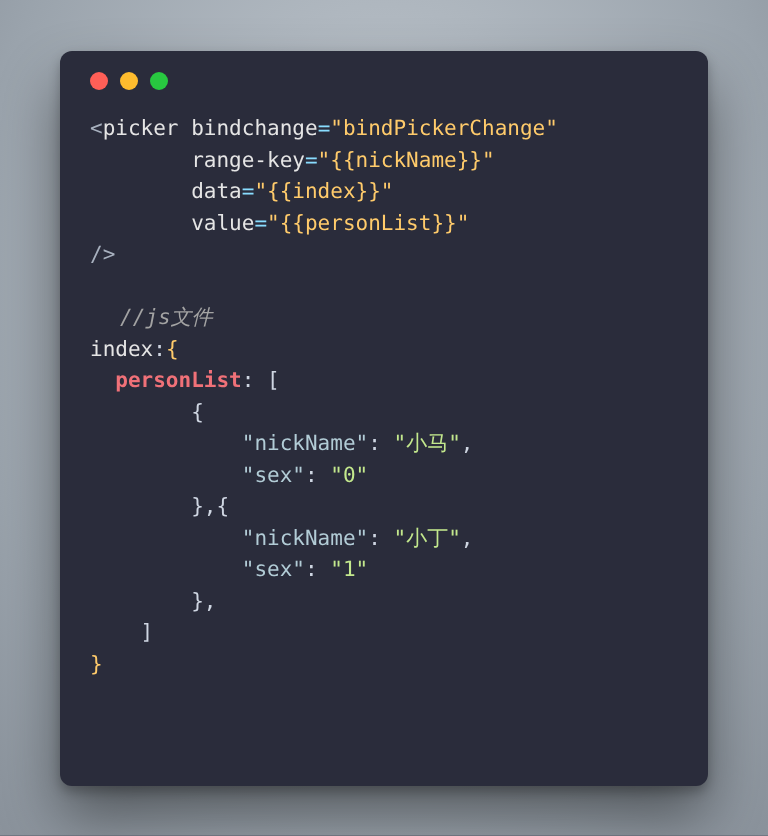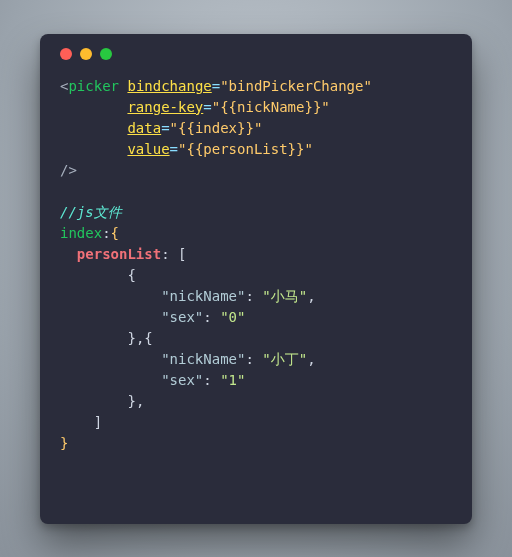--- a/index.html
+++ b/index.html
@@ -47,25 +47,25 @@
 
   pre.code {
     margin: 0;
     font-family: inherit;
     font-size: 14px;
     line-height: 1.5;
     white-space: pre;
     letter-spacing: 0;
   }
   .c-angle   { color: #a7b0be; }      
-  .c-tag     { color: #22c55e; }      
-  .c-attr    { color: #fde047; text-decoration: underline; }      
+  .c-tag     { color: #e5e5e5; }      
+  .c-attr    { color: #e5e5e5; }      
   .c-op      { color: #89ddff; }      
   .c-str     { color: #ffcb6b; }      
-  .c-comment { color: #5eead4; font-style: italic; }
+  .c-comment { color: #a3a3a3; font-style: italic; margin-left: 20px; }
   .c-punc    { color: #cfd6e2; }      
   .c-brace   { color: #ffcb6b; }      
   .c-prop    { color: #f07178; font-weight: bold; }      
   .c-key     { color: #b2ccd6; }      
   .c-val     { color: #c3e88d; }      
 </style>
 </head>
 <body>
 
 <div class="stage">

